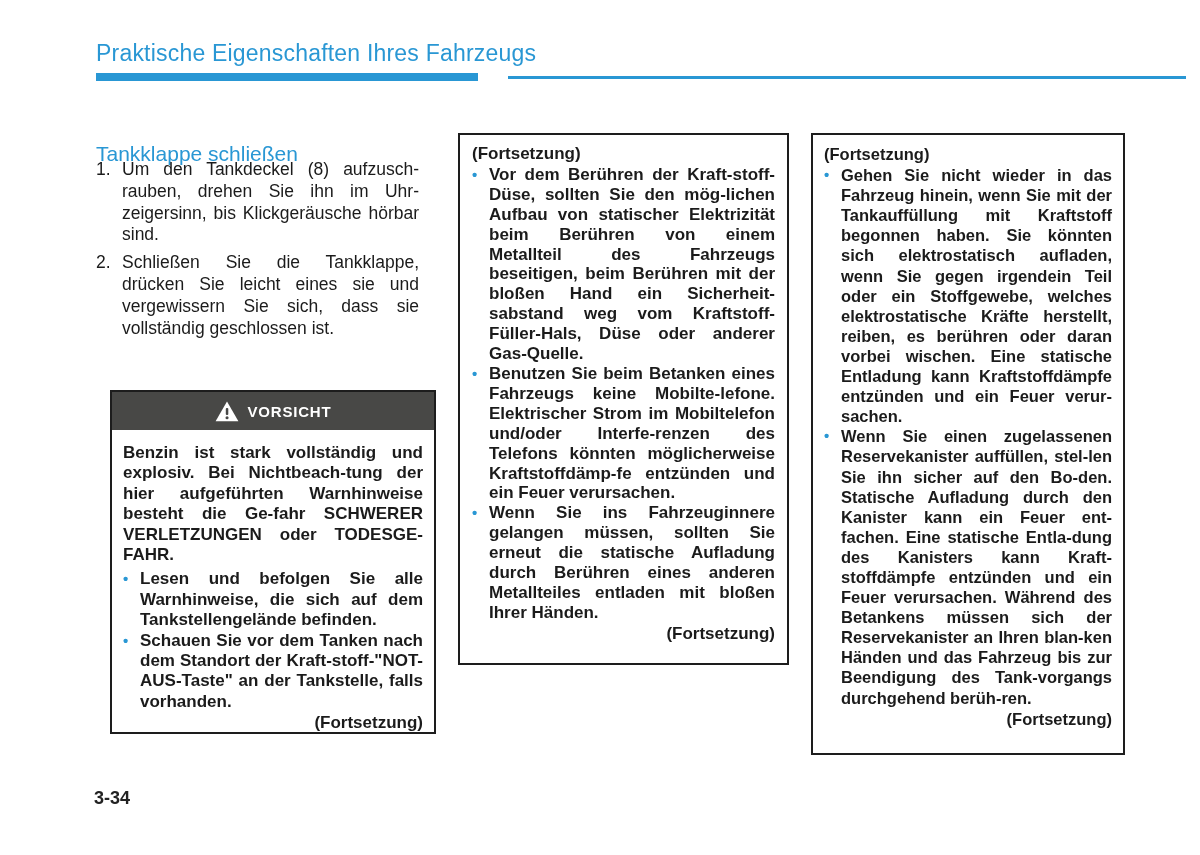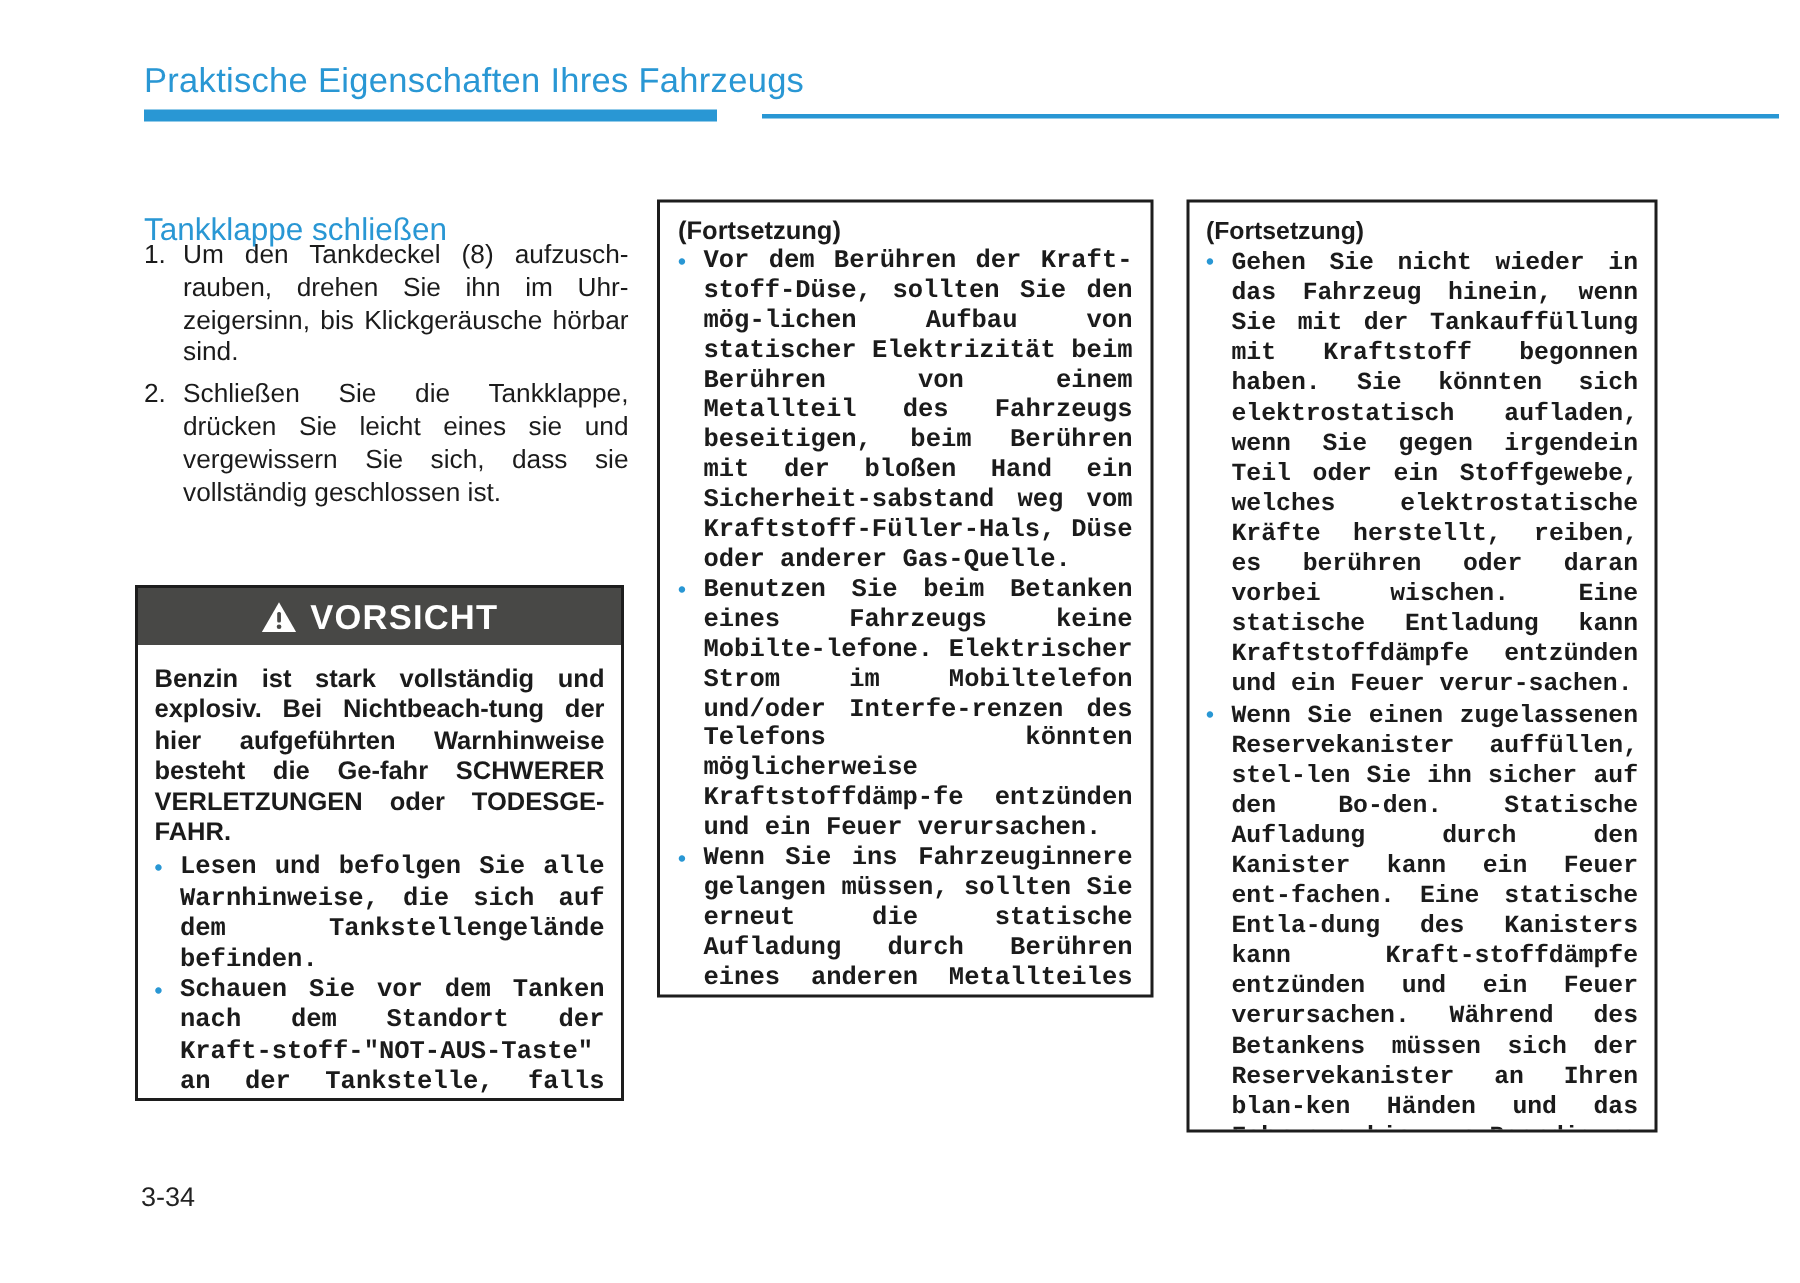--- a/index.html
+++ b/index.html
@@ -31,48 +31,48 @@
     position:absolute; left:96px; top:159px; width:323px;
     font-size:17.5px; line-height:21.8px; text-align:justify;
   }
   .step { display:flex; margin-bottom:6px; }
   .step-num { width:26px; flex:0 0 26px; }
   .step-text { flex:1; text-align:justify; }
   .step.sub .step-num { visibility:hidden; }
   
   .wbox {
     position:absolute; box-sizing:border-box;
-    border:2px solid #1d1d1d; background:#fff; overflow:hidden;
+    border:2px solid #1d1d1d; background:#fff; overflow:hidden;margin-left:20px;
   }
   .warning-box { left:90px; top:390px; width:326px; height:344px; }
   .warning-header {
     height:38px; background:var(--warn_bar,#484846);
     display:flex; align-items:center; justify-content:center; gap:9px;
-    color:#ffffff; font-size:23px; font-weight:700; letter-spacing:0.8px;
+    color:#ffffff; font-size:15px; font-weight:700; letter-spacing:0.8px;
   }
   .warning-body {
     padding:13px 11px 8px 11px;
     font-weight:700; font-size:17px; line-height:20.4px; text-align:justify;
   }
   .warning-body p { margin:0 0 4px 0; }
   .cont-box { left:438px; top:133px; width:331px; height:532px; padding:9px 12px 8px 12px;
     font-weight:700; font-size:17px; line-height:19.9px; }
   .cont-box2 { left:791px; top:133px; width:314px; height:622px; padding:9px 11px 8px 11px;
     font-weight:700; font-size:16.5px; line-height:20.1px; }
   .cont-top { text-align:left; margin:0 0 1px 0; font-weight:700; }
   .bullet { display:flex; text-align:justify; }
   .bullet .dot {
     flex:0 0 17px; width:17px; color:var(--accent_blue,#2997d4);
     font-size:15px; line-height:inherit;
   }
-  .bullet .btext { flex:1; text-align:justify;font-family:Liberation Mono, monospace; }
+  .bullet .btext { flex:1; text-align:justify; }
   .cont-right { text-align:right; font-weight:700; margin-top:1px; }
   
   .page-number {
-    position:absolute; left:94px; top:788px; font-size:18px; font-weight:400; color:#222;
+    position:absolute; left:94px; top:788px; font-size:18px; font-weight:700; color:#222;
   }
   .warn-icon-svg { display:block; }
 </style>
 </head>
 <body>
 
 <div class="page">
 
   <div class="header-title">Praktische Eigenschaften Ihres Fahrzeugs</div>
   <div class="rule-thick"></div>

